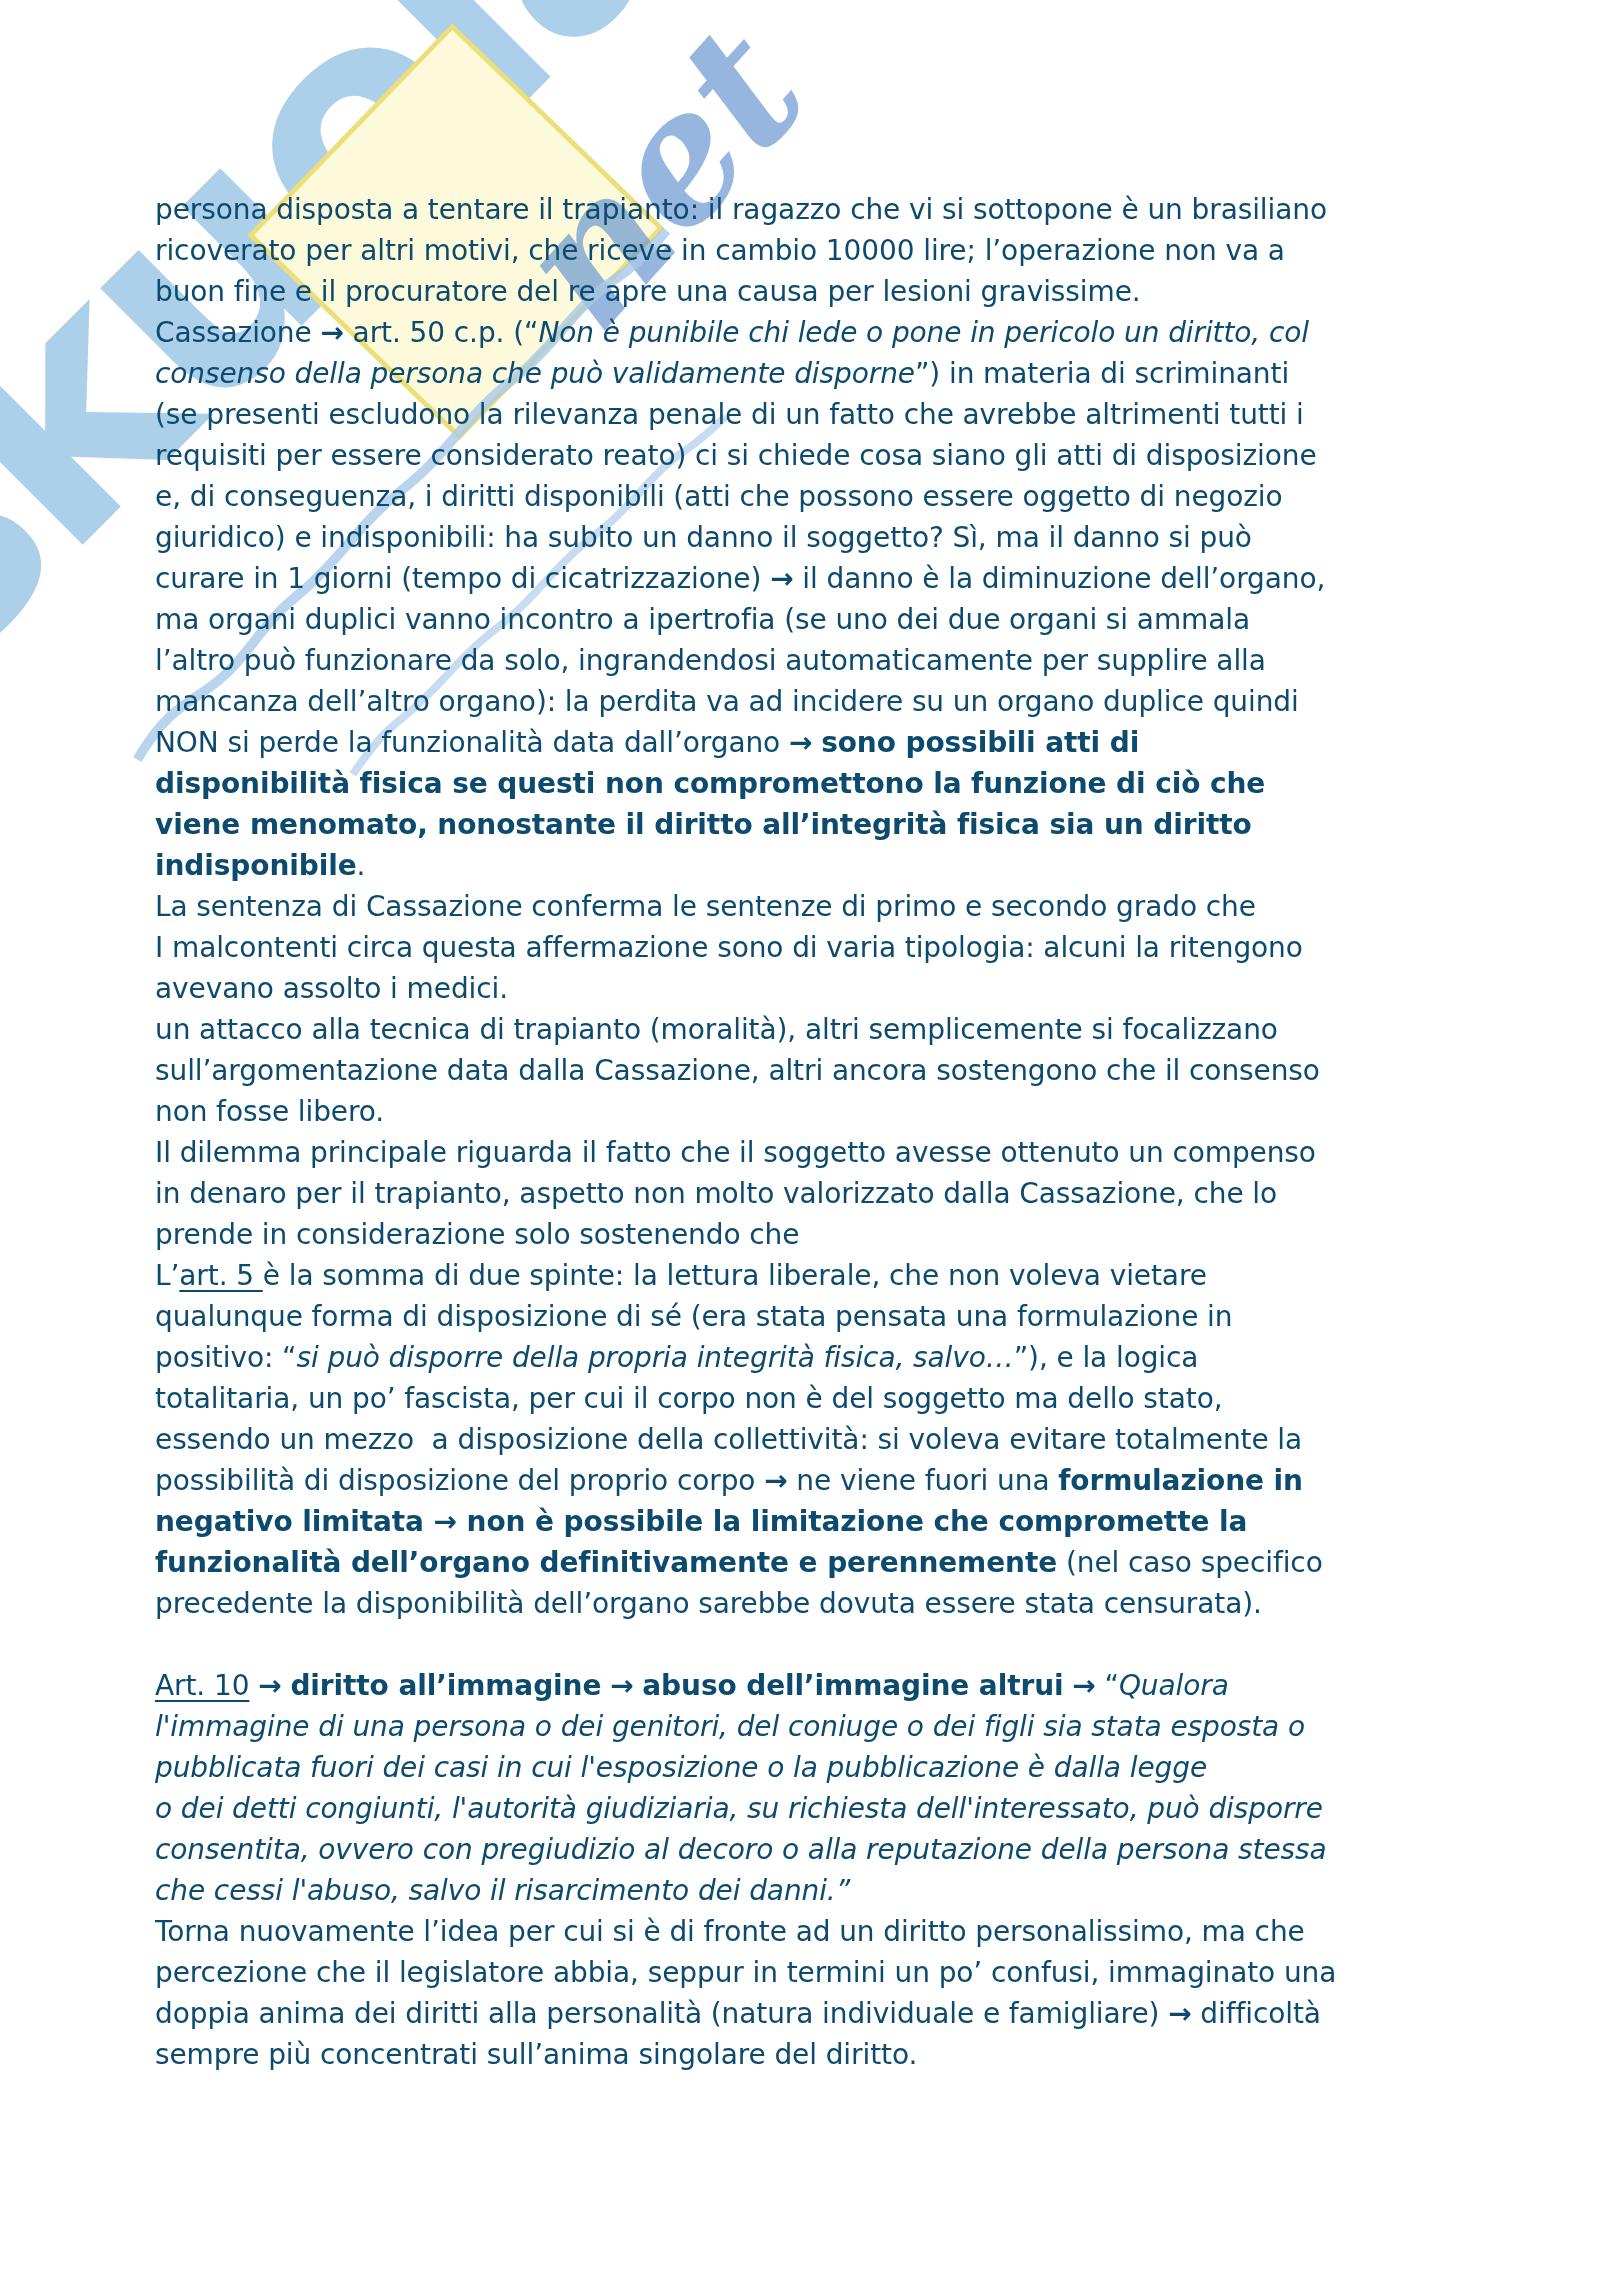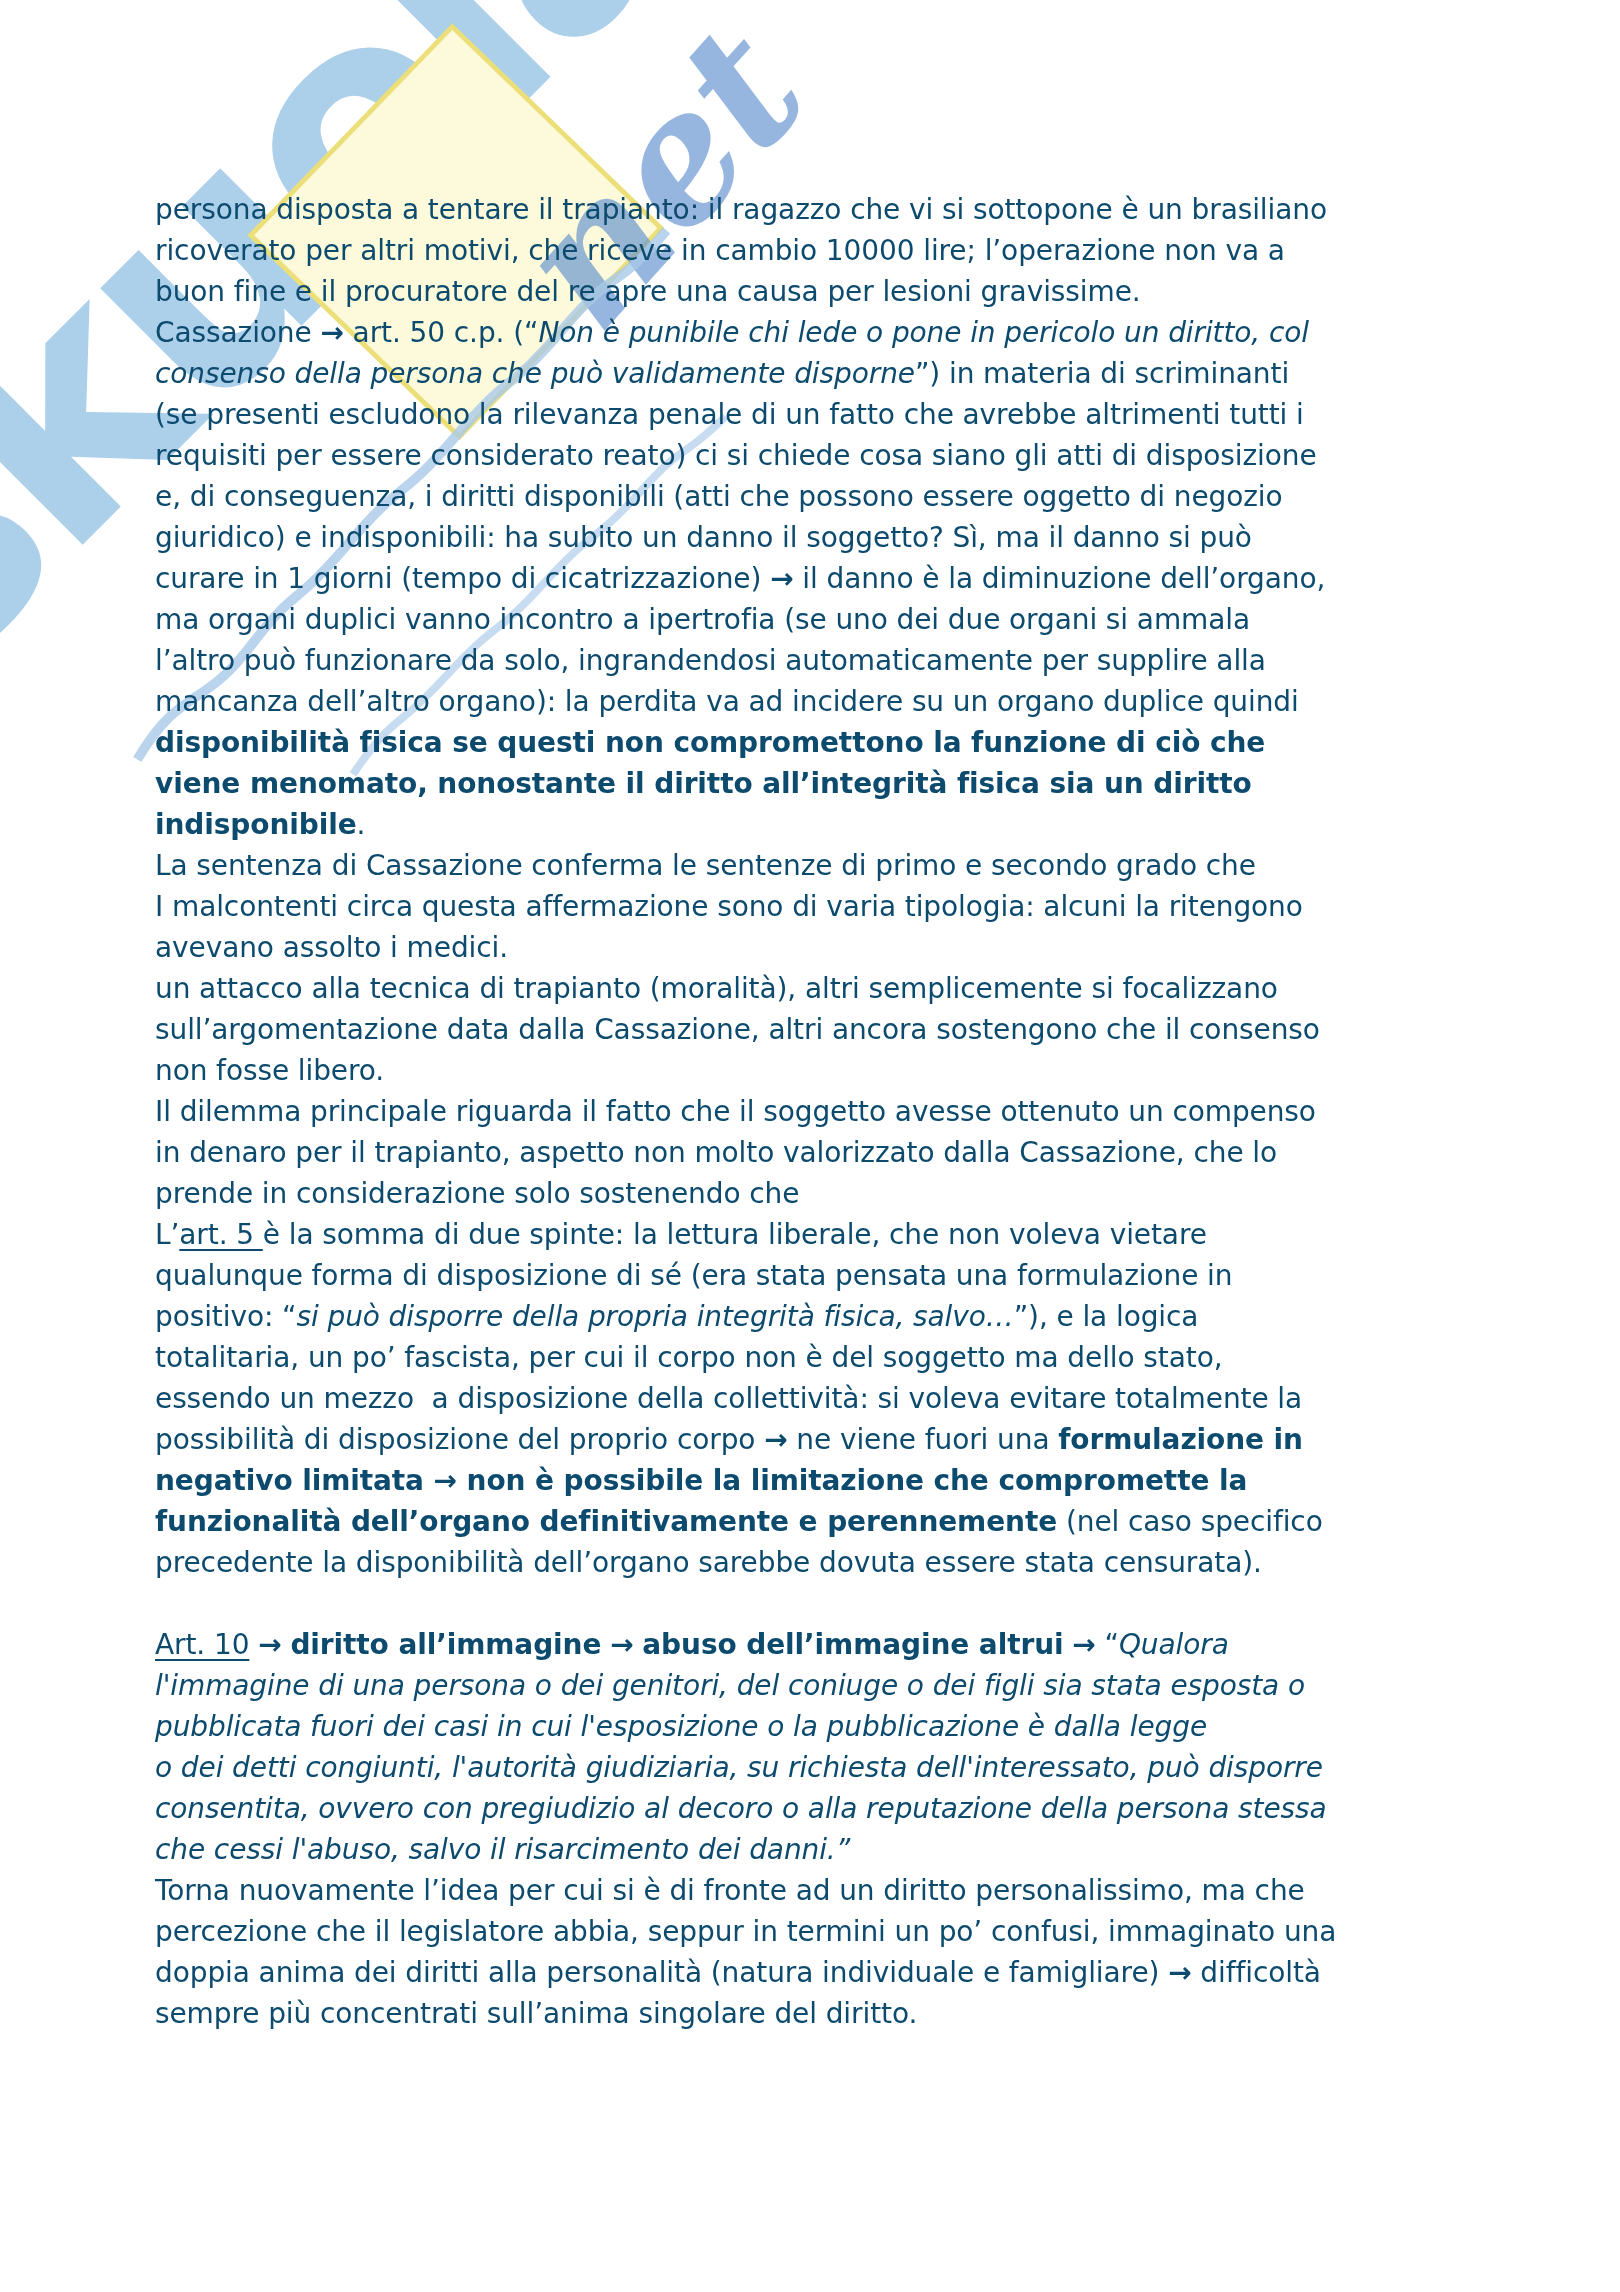--- a/index.html
+++ b/index.html
@@ -53,20 +53,21 @@
       <div class="line"><span class="s-r">Cassazione </span><span class="s-a">→</span><span class="s-r"> art. 50 c.p. (“</span><span class="s-i">Non è punibile chi lede o pone in pericolo un diritto, col</span></div>
       <div class="line"><span class="s-i">consenso della persona che può validamente disporne</span><span class="s-r">”) in materia di scriminanti</span></div>
       <div class="line"><span class="s-r">(se presenti escludono la rilevanza penale di un fatto che avrebbe altrimenti tutti i</span></div>
       <div class="line"><span class="s-r">requisiti per essere considerato reato) ci si chiede cosa siano gli atti di disposizione</span></div>
       <div class="line"><span class="s-r">e, di conseguenza, i diritti disponibili (atti che possono essere oggetto di negozio</span></div>
       <div class="line"><span class="s-r">giuridico) e indisponibili: ha subito un danno il soggetto? Sì, ma il danno si può</span></div>
       <div class="line"><span class="s-r">curare in 1 giorni (tempo di cicatrizzazione) </span><span class="s-a">→</span><span class="s-r"> il danno è la diminuzione dell’organo,</span></div>
       <div class="line"><span class="s-r">ma organi duplici vanno incontro a ipertrofia (se uno dei due organi si ammala</span></div>
       <div class="line"><span class="s-r">l’altro può funzionare da solo, ingrandendosi automaticamente per supplire alla</span></div>
       <div class="line"><span class="s-r">mancanza dell’altro organo): la perdita va ad incidere su un organo duplice quindi</span></div>
+      <div class="line"><span class="s-r">NON si perde la funzionalità data dall’organo </span><span class="s-a">→</span><span class="s-r"> </span><span class="s-b">sono possibili atti di</span></div>
       <div class="line"><span class="s-b">disponibilità fisica se questi non compromettono la funzione di ciò che</span></div>
       <div class="line"><span class="s-b">viene menomato, nonostante il diritto all’integrità fisica sia un diritto</span></div>
       <div class="line"><span class="s-b">indisponibile</span><span class="s-r">.</span></div>
       <div class="line"><span class="s-r">La sentenza di Cassazione conferma le sentenze di primo e secondo grado che</span></div>
       <div class="line"><span class="s-r">I malcontenti circa questa affermazione sono di varia tipologia: alcuni la ritengono</span></div>
       <div class="line"><span class="s-r">avevano assolto i medici.</span></div>
       <div class="line"><span class="s-r">un attacco alla tecnica di trapianto (moralità), altri semplicemente si focalizzano</span></div>
       <div class="line"><span class="s-r">sull’argomentazione data dalla Cassazione, altri ancora sostengono che il consenso</span></div>
       <div class="line"><span class="s-r">non fosse libero.</span></div>
       <div class="line"><span class="s-r">Il dilemma principale riguarda il fatto che il soggetto avesse ottenuto un compenso</span></div>

